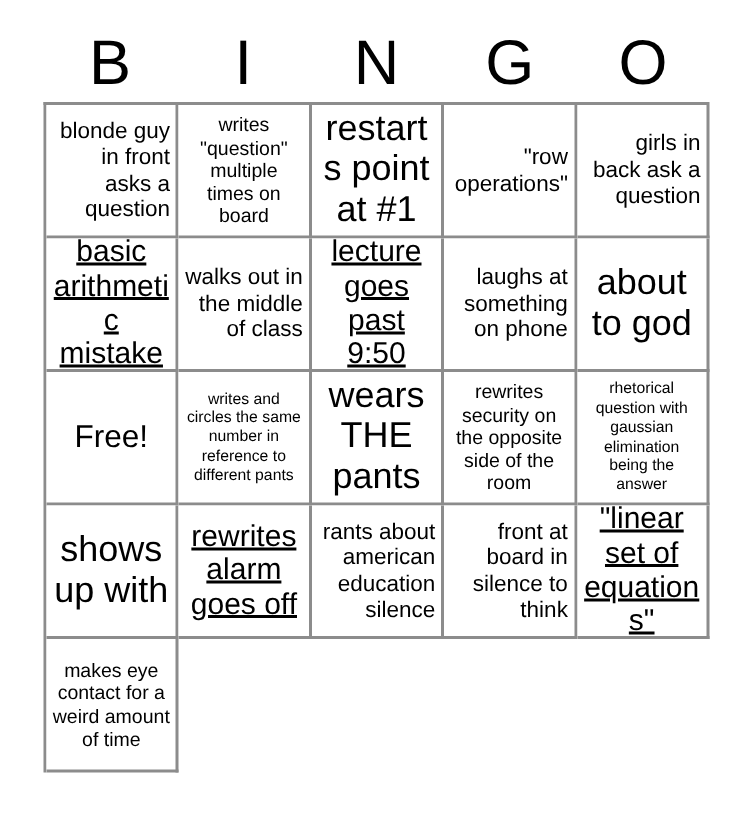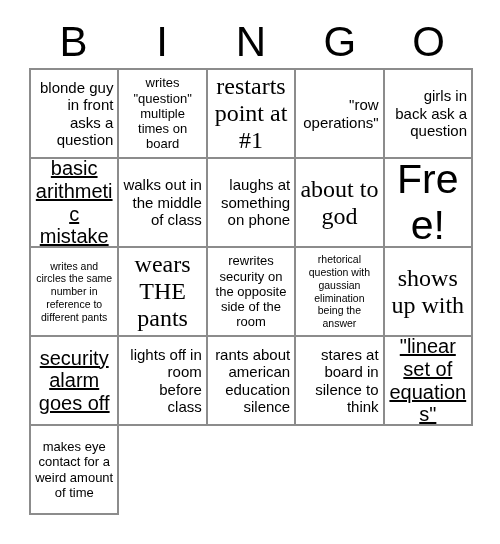--- a/index.html
+++ b/index.html
@@ -78,22 +78,22 @@
     line-height: 1.12;
     color: #000000;
     word-wrap: break-word;
   }
 
   
   .sz-xs .cell-text { font-size: 10.5px; line-height: 1.22; }
   .sz-s  .cell-text { font-size: 13px;   line-height: 1.18; }
   .sz-m  .cell-text { font-size: 15px;   line-height: 1.16; text-align: right; }
   .sz-l  .cell-text { font-size: 20px;   line-height: 1.13; text-decoration: underline; }
-  .sz-xl .cell-text { font-size: 24px;   line-height: 1.12; font-family: Liberation Serif, serif; }
-  .sz-free .cell-text { font-size: 41px; line-height: 1.1; }
+  .sz-xl .cell-text { font-size: 24px;   line-height: 1.12; }
+  .sz-free .cell-text { font-size: 21px; line-height: 1.1; }
 </style>
 </head>
 <body>
 
 <div id="bingo-card">
 
   <div id="header-row">
       <div class="header-letter">B</div>
       <div class="header-letter">I</div>
       <div class="header-letter">N</div>
@@ -116,20 +116,23 @@
       </div>
       <div class="cell sz-m">
         <span class="cell-text">girls in back ask a question</span>
       </div>
       <div class="cell sz-l">
         <span class="cell-text">basic arithmetic mistake</span>
       </div>
       <div class="cell sz-m">
         <span class="cell-text">walks out in the middle of class</span>
       </div>
+      <div class="cell sz-l">
+        <span class="cell-text">lecture goes past 9:50</span>
+      </div>
       <div class="cell sz-m">
         <span class="cell-text">laughs at something on phone</span>
       </div>
       <div class="cell sz-xl">
         <span class="cell-text">about to god</span>
       </div>
       <div class="cell sz-free">
         <span class="cell-text">Free!</span>
       </div>
       <div class="cell sz-xs">
@@ -141,30 +144,27 @@
       <div class="cell sz-s">
         <span class="cell-text">rewrites security on the opposite side of the room</span>
       </div>
       <div class="cell sz-xs">
         <span class="cell-text">rhetorical question with gaussian elimination being the answer</span>
       </div>
       <div class="cell sz-xl">
         <span class="cell-text">shows up with</span>
       </div>
       <div class="cell sz-l">
-        <span class="cell-text">security alarm goes off</span>
-      </div>
-      <div class="cell sz-m">
-        <span class="cell-text">lights off in room before class</span>
+        <span class="cell-text">rewrites alarm goes off</span>
       </div>
       <div class="cell sz-m">
         <span class="cell-text">rants about american education silence</span>
       </div>
       <div class="cell sz-m">
-        <span class="cell-text">stares at board in silence to think</span>
+        <span class="cell-text">front at board in silence to think</span>
       </div>
       <div class="cell sz-l">
         <span class="cell-text">"linear set of equations"</span>
       </div>
       <div class="cell sz-s">
         <span class="cell-text">makes eye contact for a weird amount of time</span>
       </div>
     </div>
 
 </div>

